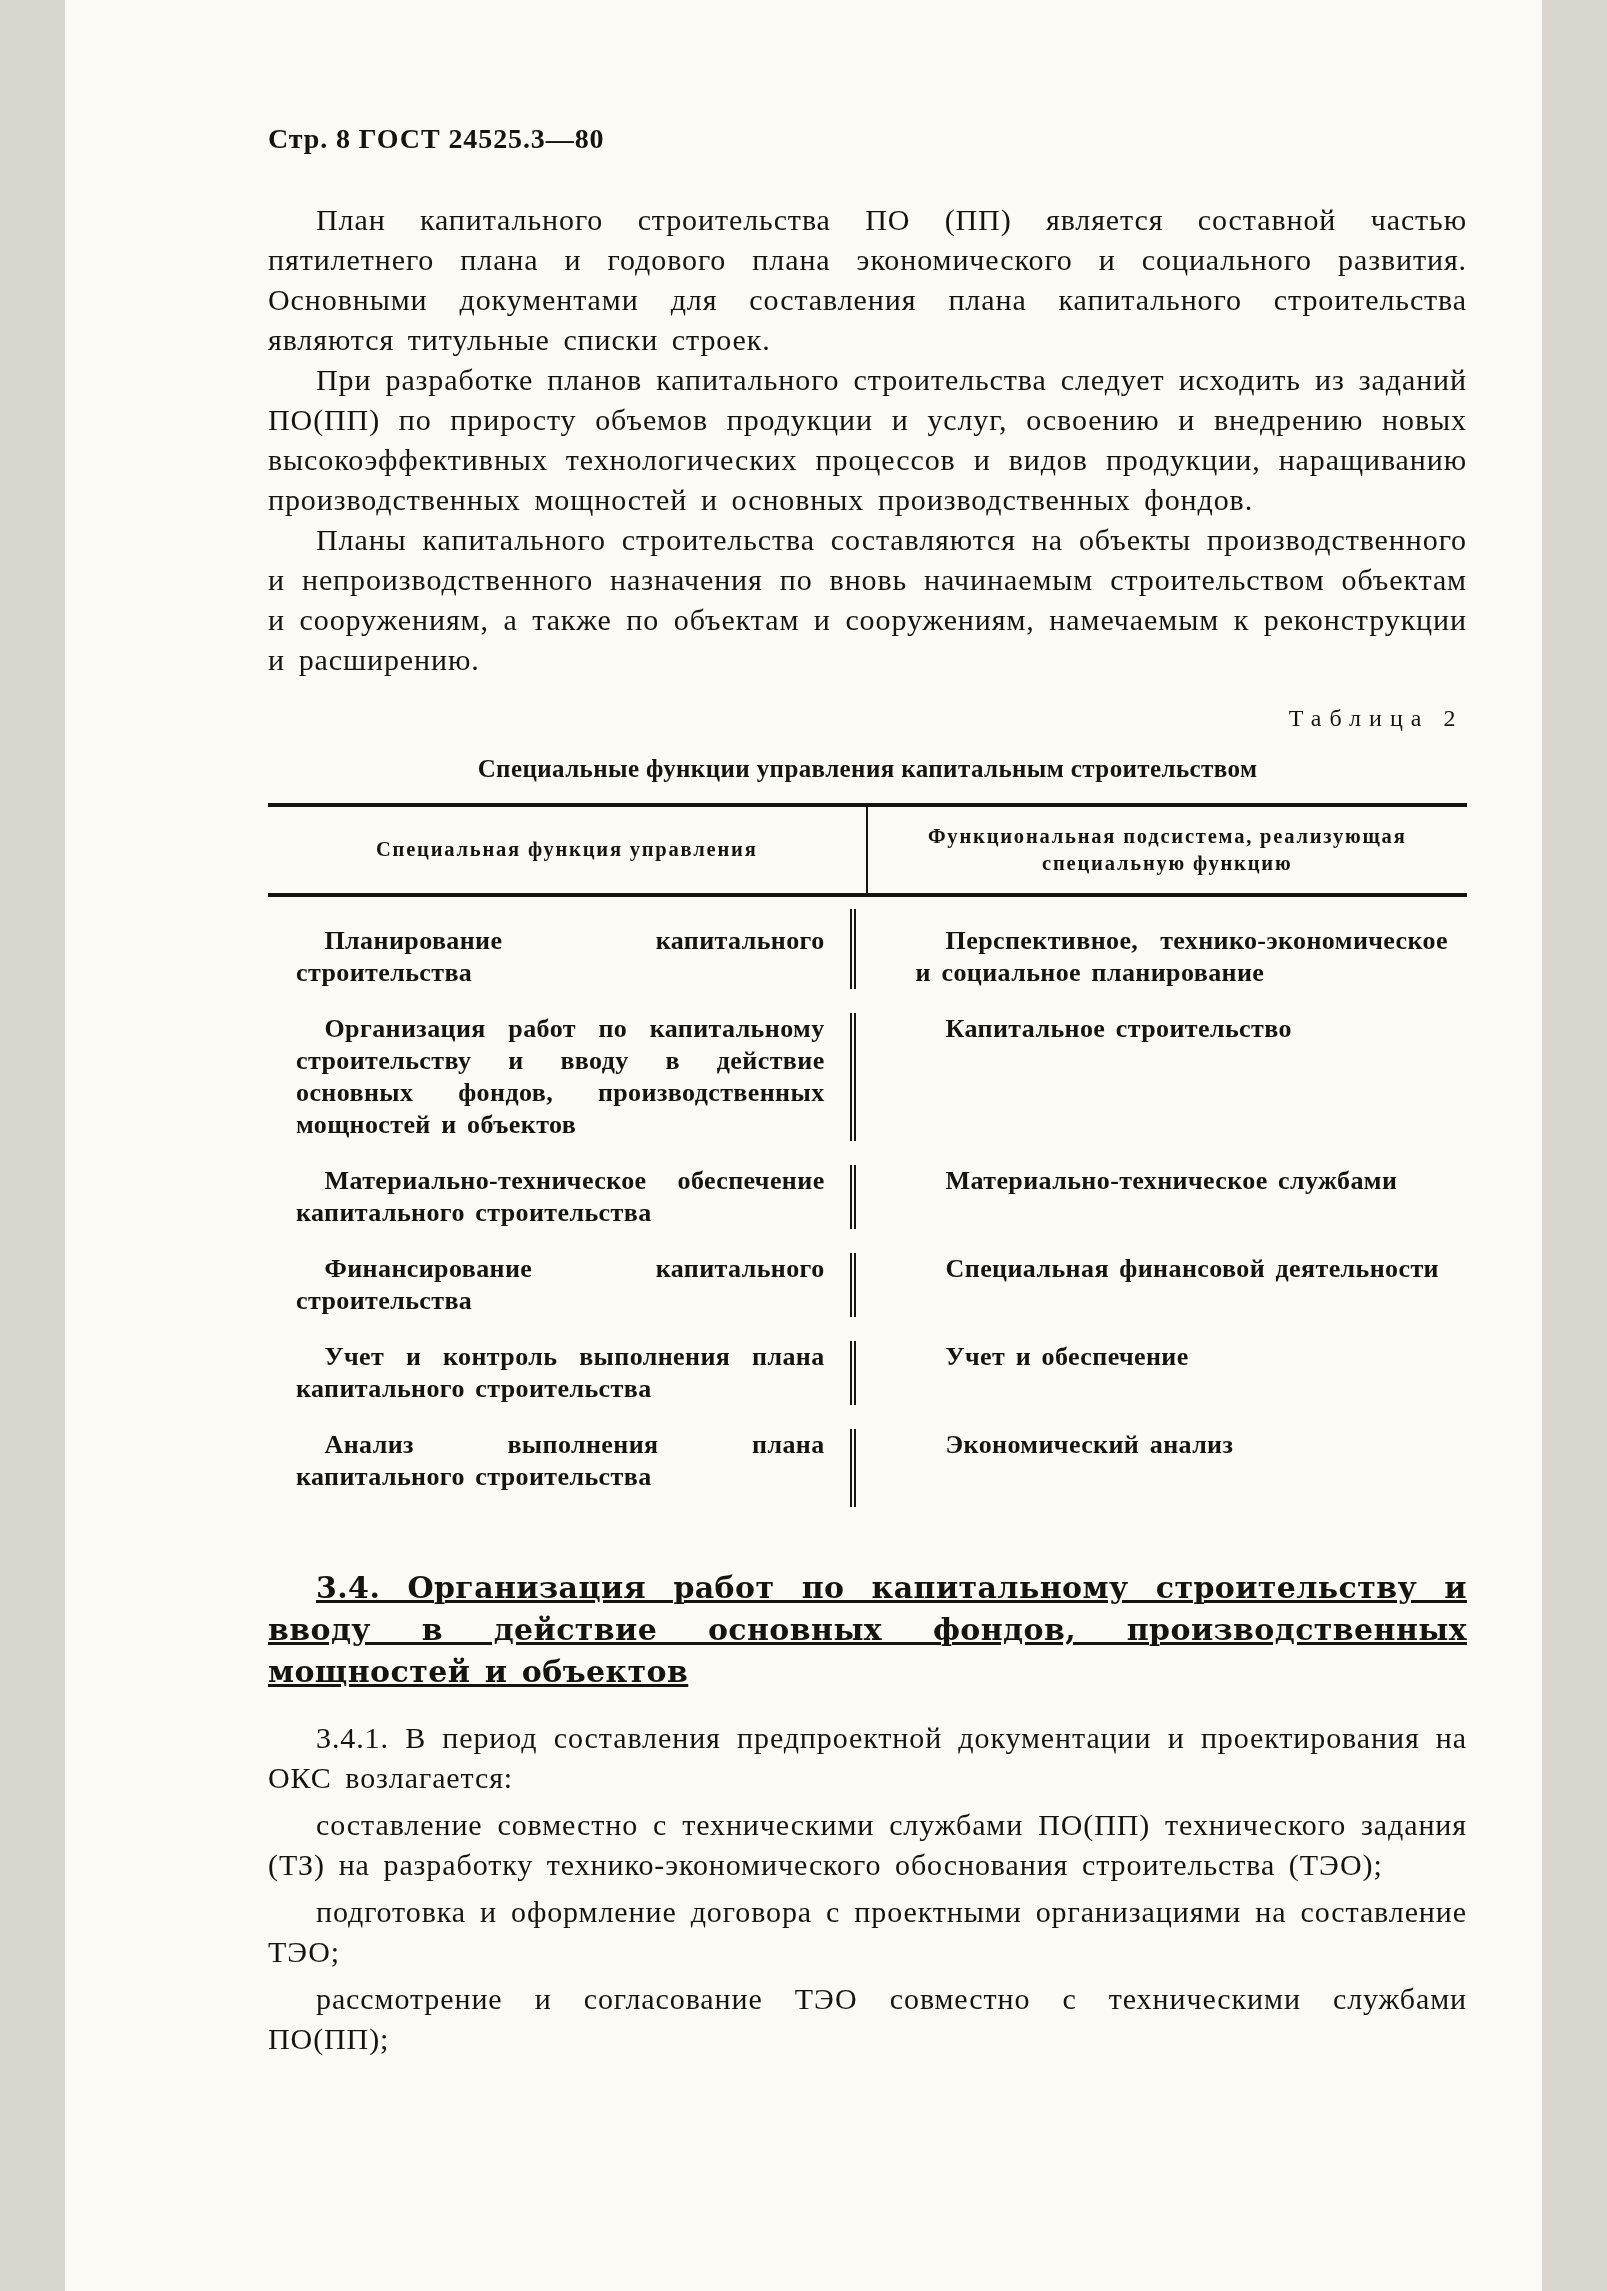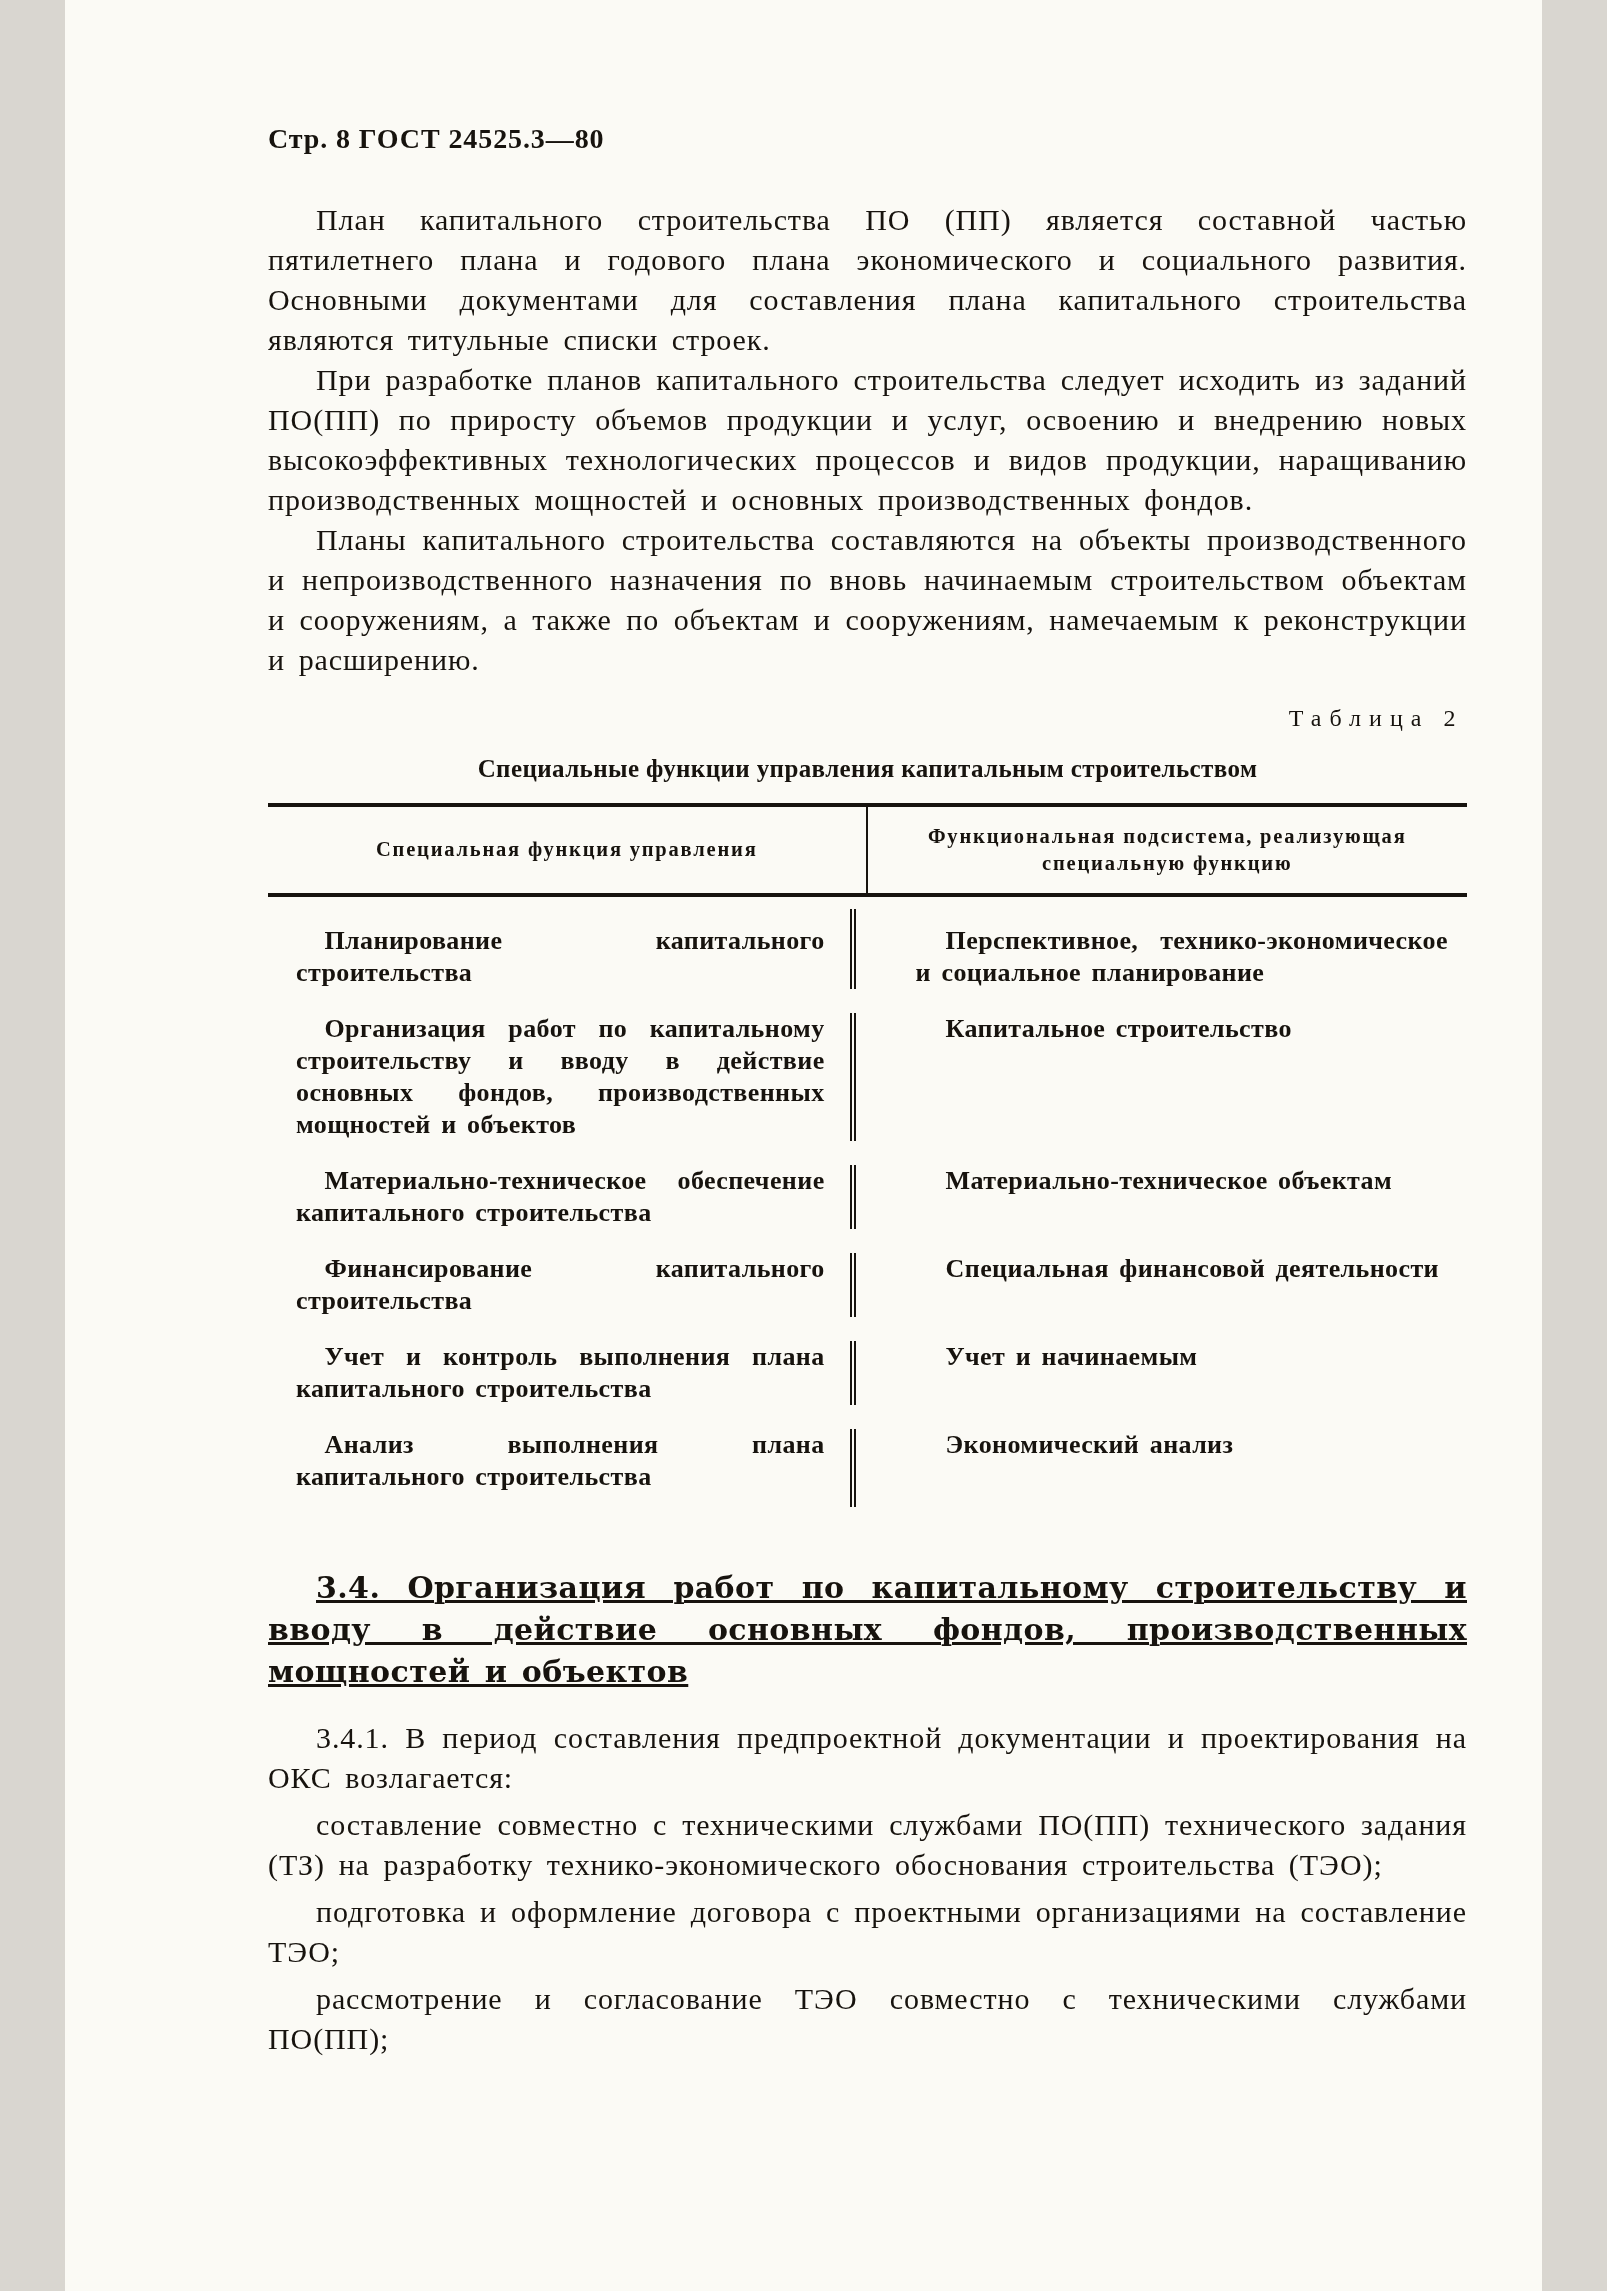--- a/index.html
+++ b/index.html
@@ -128,29 +128,29 @@
         <div class="grow">
           <p class="gcell gcell-left">Планирование капитального строительства</p>
           <p class="gcell gcell-right">Перспективное, технико-экономическое и социальное планирование</p>
         </div>
         <div class="grow">
           <p class="gcell gcell-left">Организация работ по капитальному строительству и вводу в действие основных фондов, производственных мощностей и объектов</p>
           <p class="gcell gcell-right">Капитальное строительство</p>
         </div>
         <div class="grow">
           <p class="gcell gcell-left">Материально-техническое обеспечение капитального строительства</p>
-          <p class="gcell gcell-right">Материально-техническое объектам</p>
+          <p class="gcell gcell-right">Материально-техническое службами</p>
         </div>
         <div class="grow">
           <p class="gcell gcell-left">Финансирование капитального строительства</p>
           <p class="gcell gcell-right">Специальная финансовой деятельности</p>
         </div>
         <div class="grow">
           <p class="gcell gcell-left">Учет и контроль выполнения плана капитального строительства</p>
-          <p class="gcell gcell-right">Учет и начинаемым</p>
+          <p class="gcell gcell-right">Учет и обеспечение</p>
         </div>
         <div class="grow">
           <p class="gcell gcell-left">Анализ выполнения плана капитального строительства</p>
           <p class="gcell gcell-right">Экономический анализ</p>
         </div>
       </div>
     </div>
 
     <p class="section-heading">3.4. Организация работ по капитальному строительству и вводу в действие основных фондов, производственных мощностей и объектов</p>
 

